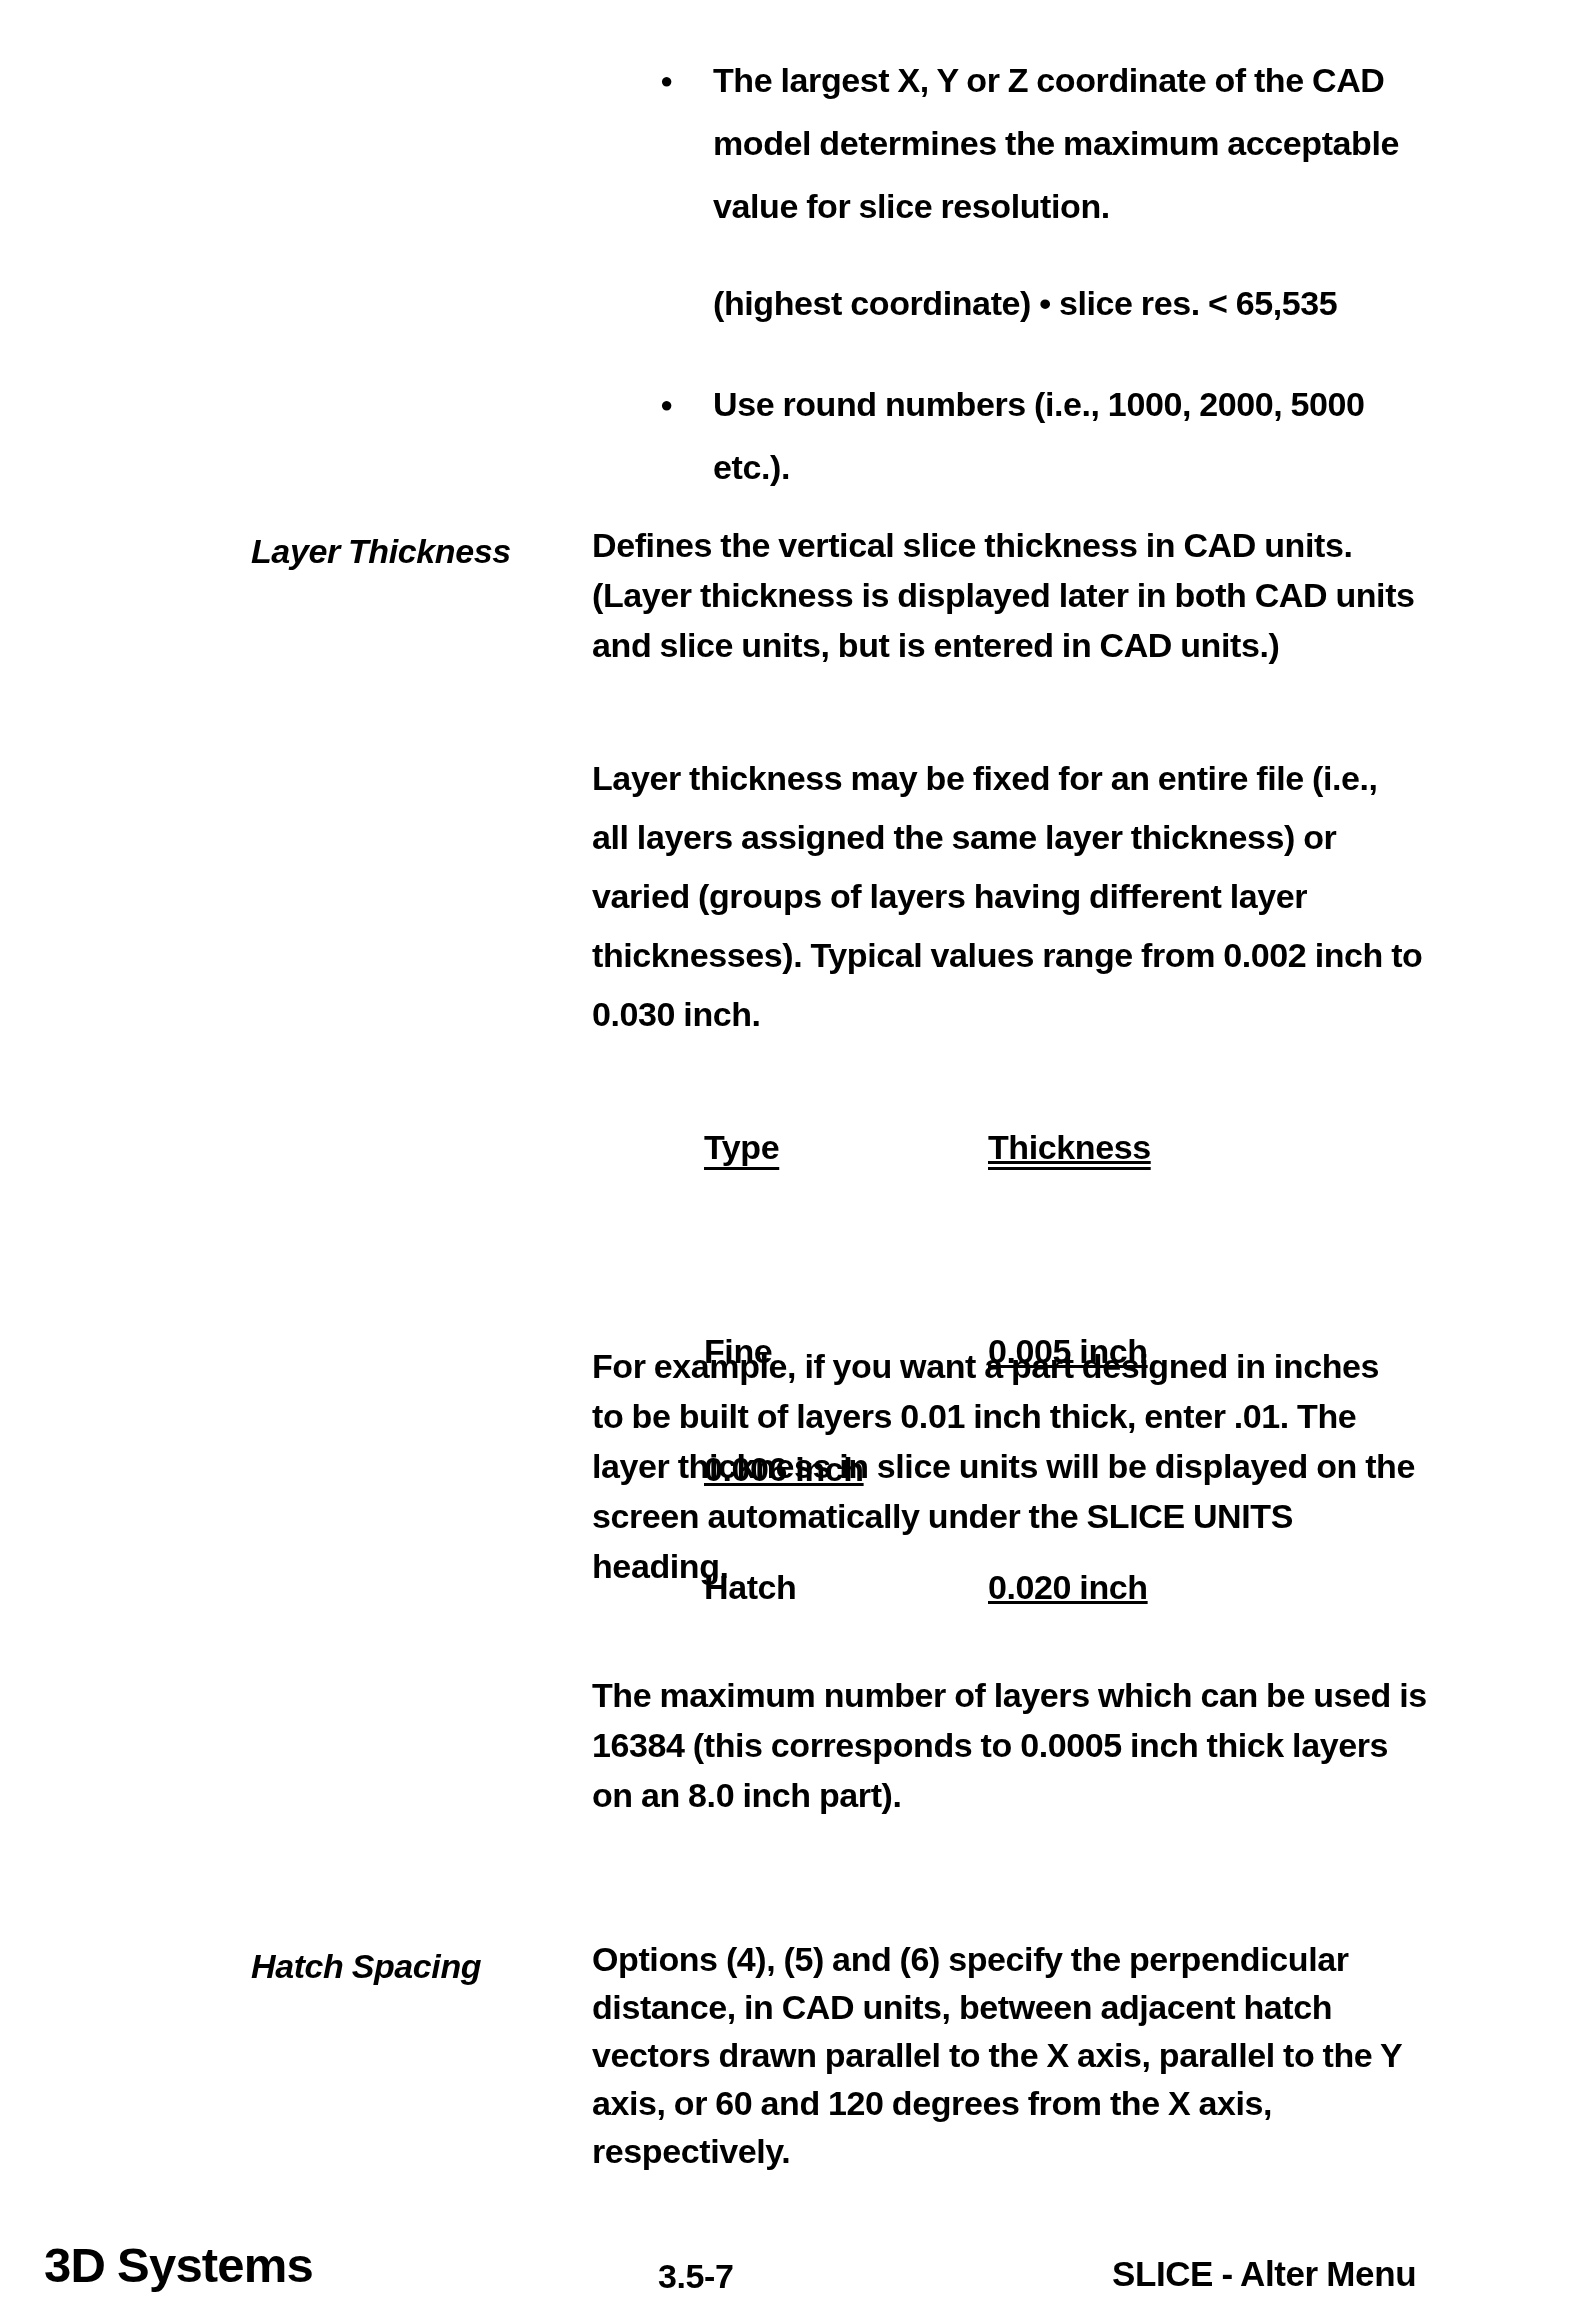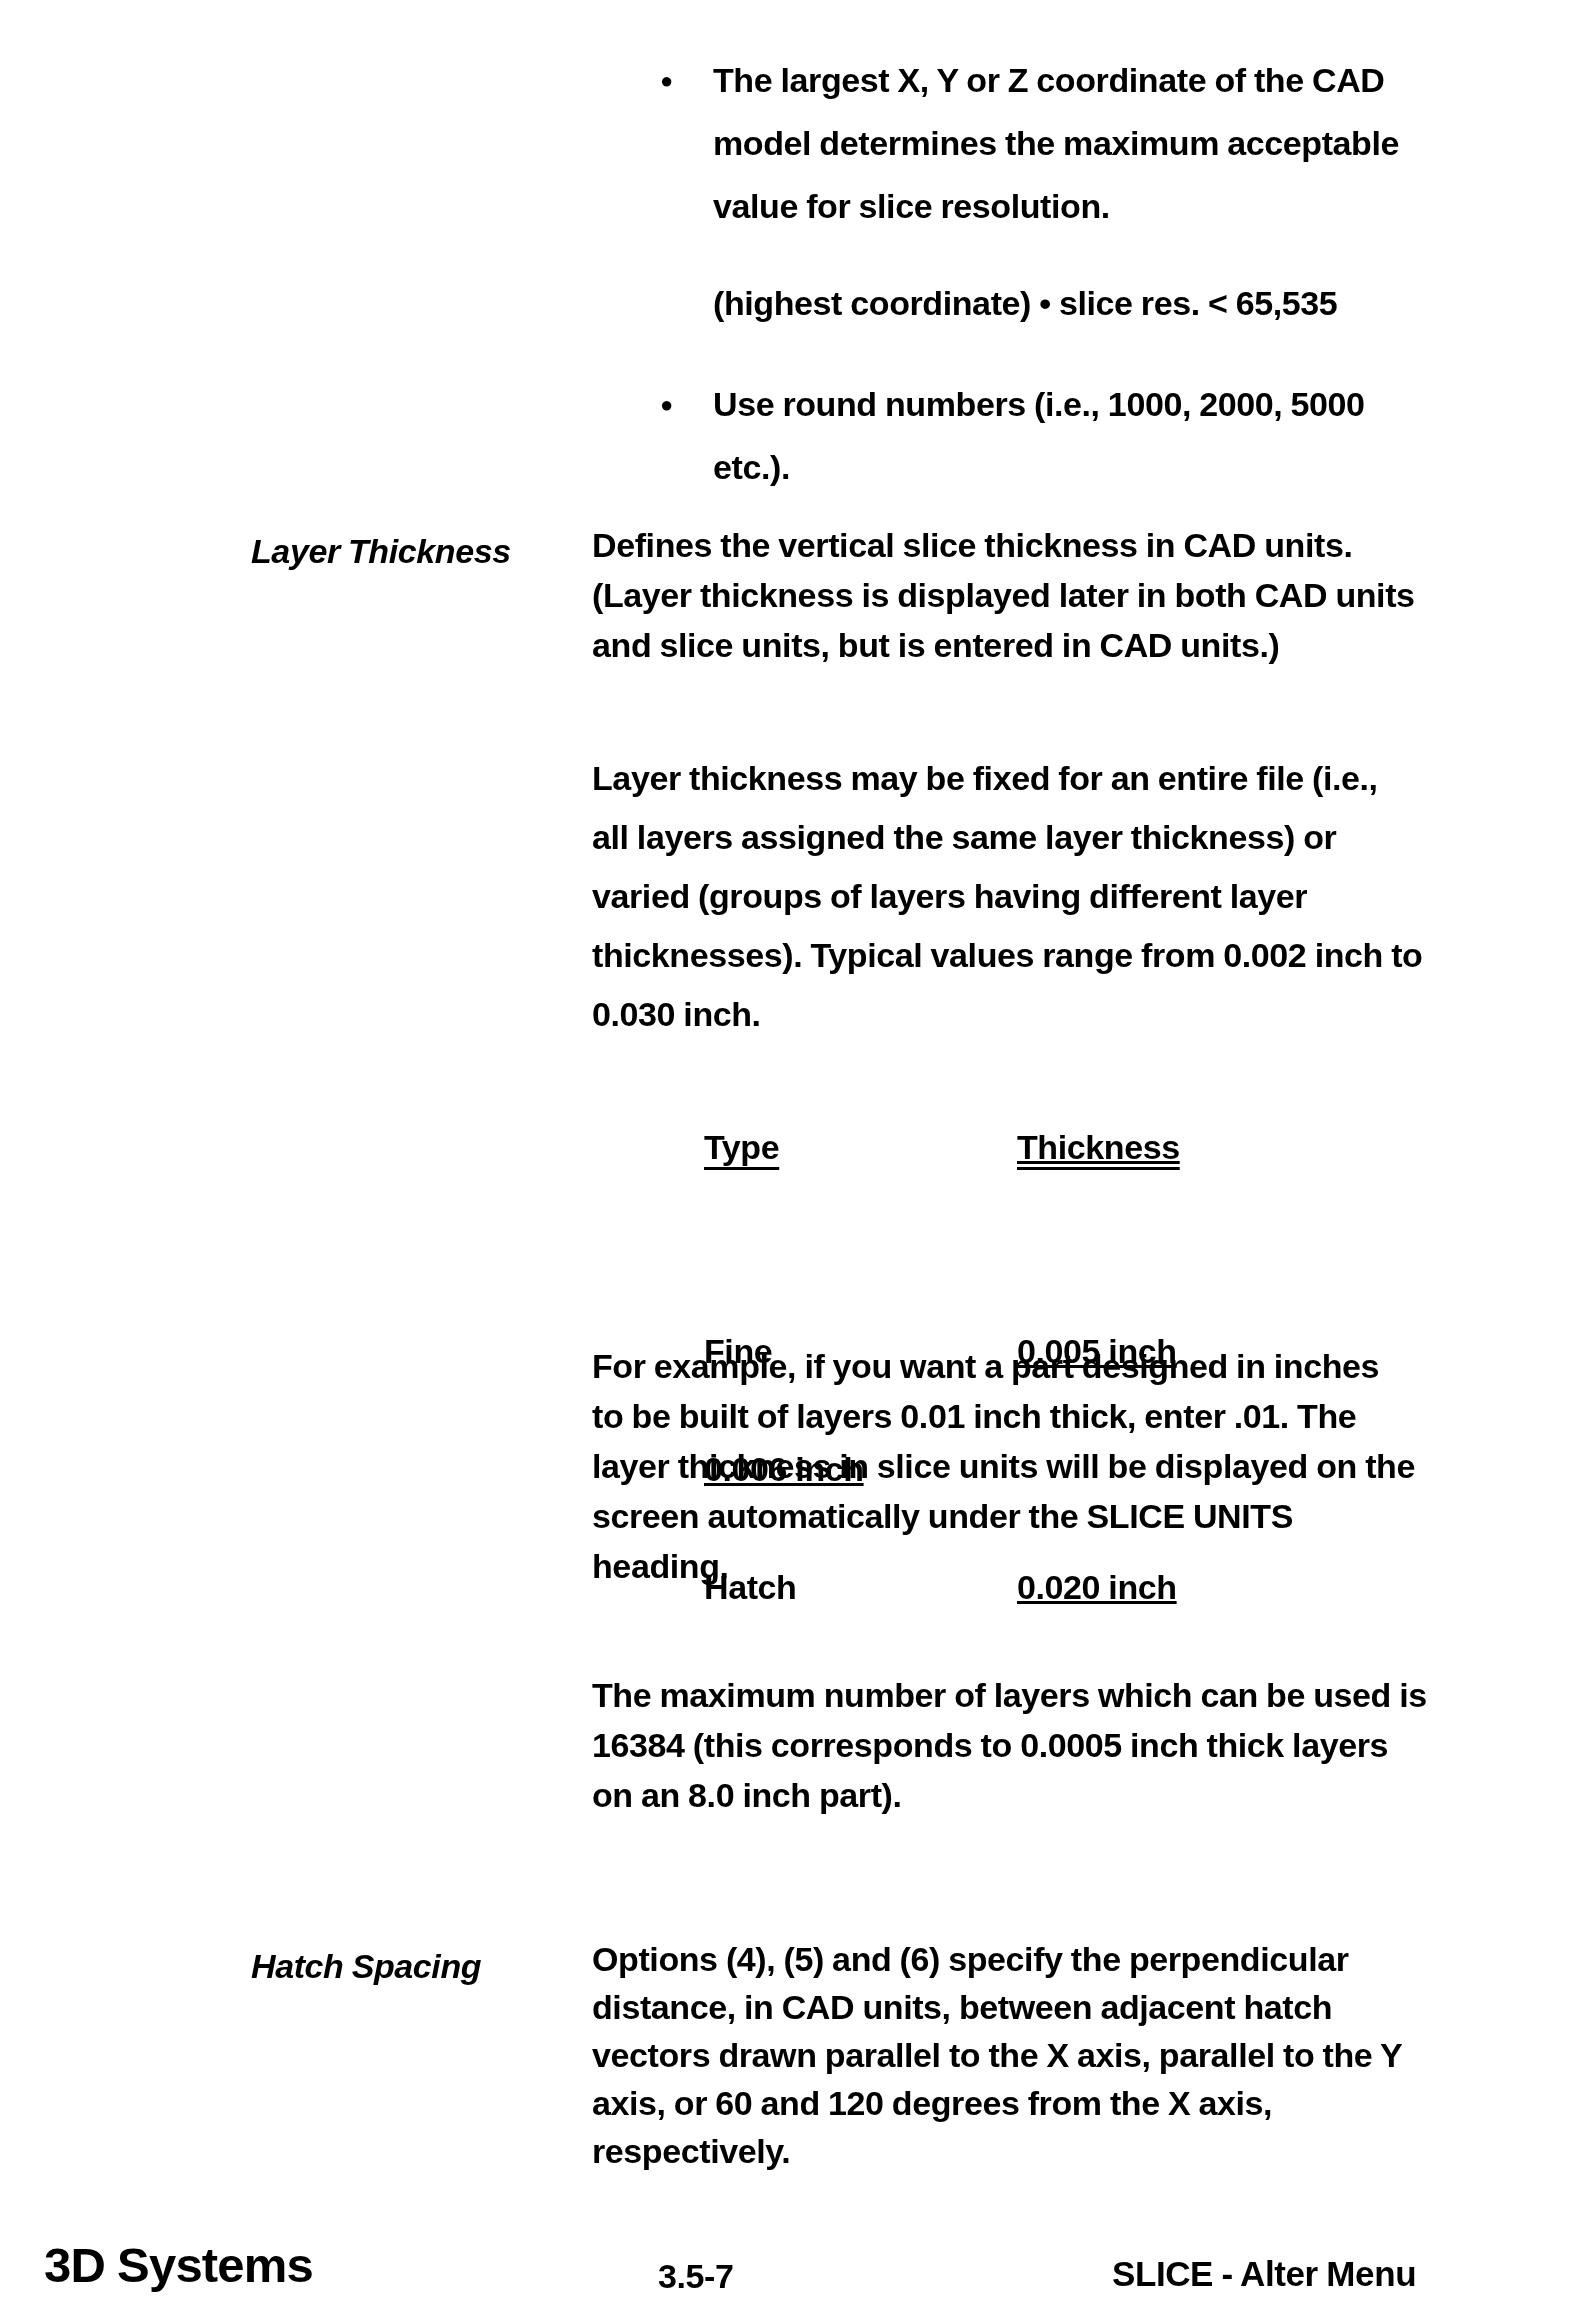--- a/index.html
+++ b/index.html
@@ -23,21 +23,21 @@
     width: 53px;
     font-size: 22px;
     line-height: 63px;
     flex: 0 0 53px;
     white-space: normal;
   }
   .btext { line-height: 63px; white-space: pre-line; }
   .side-label { font-style: italic; line-height: 63px; white-space: nowrap; text-align: right; }
   .formula { line-height: 63px; white-space: nowrap; }
   .tbl { line-height: 59px; }
-  .trow { display: flex; gap: 29px; }
+  .trow { display: flex; }
   .tcell-1 { width: 284px; flex: 0 0 284px; }
   .tcell-2 { flex: 1 1 auto; white-space: nowrap; text-decoration: underline; }
   .th {
     text-decoration: underline;
     text-decoration-thickness: 3.4px;
     text-underline-offset: 7.6px;
   }
   .data-rows { margin-top: 27px; }
   .footer-brand { font-size: 49px; letter-spacing: -0.8px; line-height: 51px; white-space: nowrap; }
   .footer-page { font-size: 34px; line-height: 39px; white-space: nowrap; }

